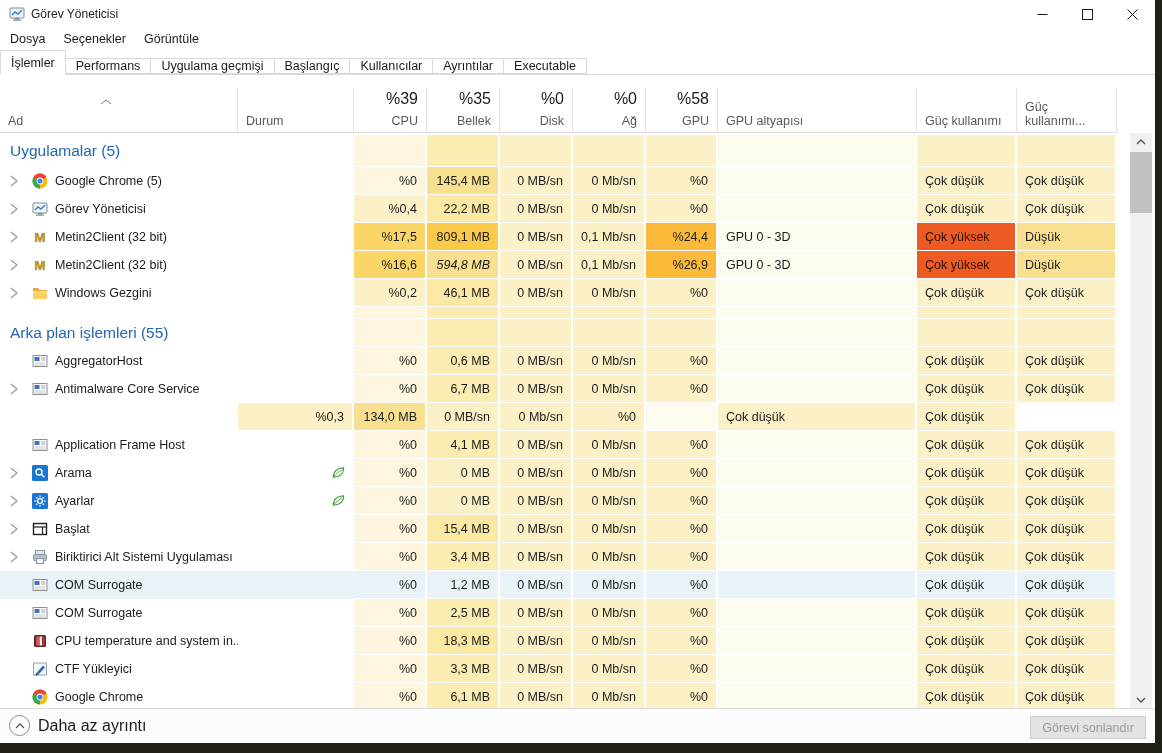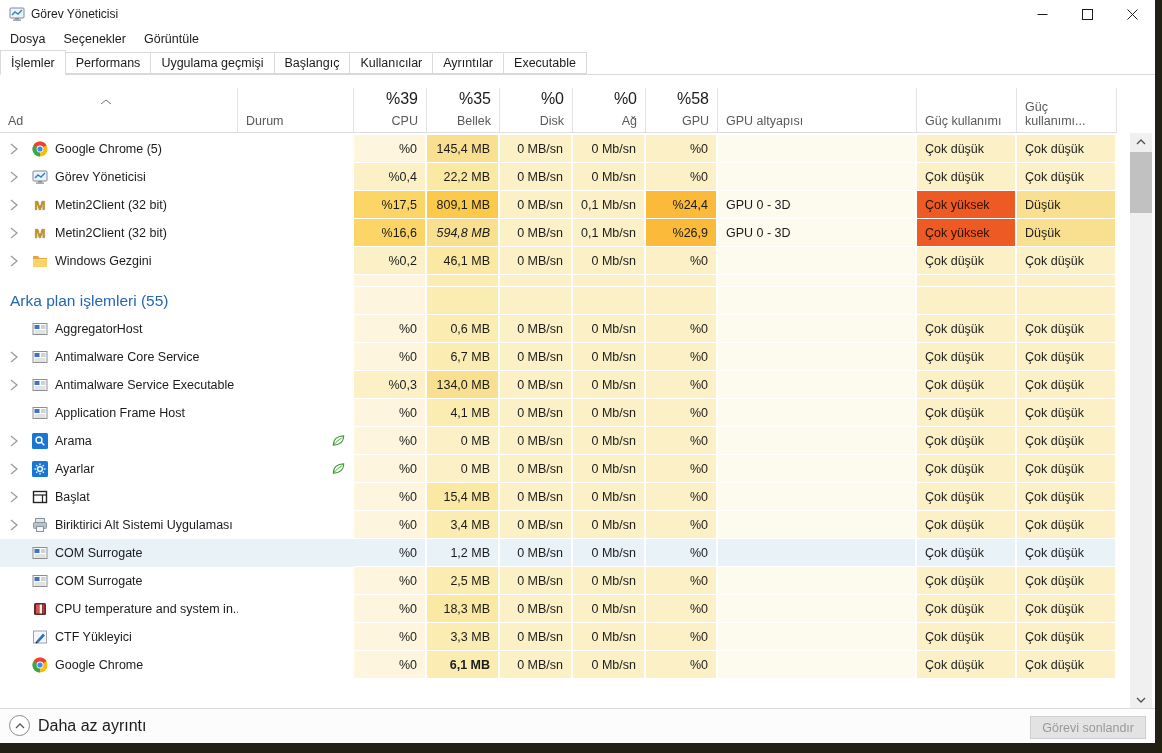--- a/index.html
+++ b/index.html
@@ -10,21 +10,21 @@
   .titlebar{position:absolute;left:0;top:0;width:1162px;height:28px;background:#fff;}
   .titlebar .appicon{position:absolute;left:9px;top:6px;width:16px;height:16px;}
   .titlebar .title{position:absolute;left:31px;top:7px;font-size:12px;}
   .wincontrols{position:absolute;right:7px;top:0;height:28px;display:flex;}
   .winbtn{width:45px;height:28px;display:flex;align-items:center;justify-content:center;background:#fff;border:none;padding:0;}
   
   .menubar{position:absolute;left:0;top:28px;width:1162px;height:22px;display:flex;align-items:center;padding-left:1px;}
   .menuitem{font-size:12.5px;padding:2px 9px;}
   
   .tabbar{position:absolute;left:0;top:50px;width:1155px;height:25px;display:flex;align-items:flex-end;border-bottom:1px solid #d9d9d9;}
-  .tab{height:22px;border:1px solid #d9d9d9;margin-right:-1px;padding:0 10px;font-size:12.5px;
+  .tab{height:16px;border:1px solid #d9d9d9;margin-right:-1px;padding:0 10px;font-size:12.5px;
        display:flex;align-items:center;background:#fff;}
   .tab.active{height:25px;border-bottom:1px solid #fff;margin-bottom:-1px;position:relative;z-index:2;}
   
   .grid{display:grid;grid-template-columns:238px 116px 73px 73px 73px 73px 72px 199px 100px 100px;}
   .colheader{position:absolute;left:0;top:88px;width:1117px;height:45px;border-bottom:1px solid #dcdcdc;}
   .hcell{border-right:1px solid #e3e3e3;position:relative;display:flex;flex-direction:column;justify-content:flex-end;padding:2px 8px 4px 8px;}
   .hcell .hlabel{font-size:12.5px;color:#595959;}
   .hcell.num{align-items:flex-end;justify-content:space-between;}
   .hcell.num .htotal{font-size:16px;color:#1b1b1b;}
   .sortchev{position:absolute;left:100px;top:3px;}
@@ -148,20 +148,32 @@
       </div>
       <div class="hcell">
         <span class="hlabel">Güç kullanımı</span>
       </div>
       <div class="hcell">
         <span class="hlabel">Güç kullanımı...</span>
       </div>
     </div>
 
   <div class="tbody" id="tbody">
+      <div class="grid secrow1">
+        <div class="seclabel" style="color: rgb(37, 102, 176);">Uygulamalar (5)</div>
+        <div class="dcell"></div>
+        <div class="vcell num" style="background: rgb(253, 245, 221);"></div>
+        <div class="vcell num" style="background: rgb(251, 236, 178);"></div>
+        <div class="vcell num" style="background: rgb(252, 240, 198);"></div>
+        <div class="vcell num" style="background: rgb(252, 240, 198);"></div>
+        <div class="vcell num" style="background: rgb(252, 240, 198);"></div>
+        <div class="vcell txt" style="background: rgb(253, 250, 238);"></div>
+        <div class="vcell txt" style="background: rgb(252, 240, 198);"></div>
+        <div class="vcell txt" style="background: rgb(252, 240, 198);"></div>
+      </div>
       <div class="grid row">
         <div class="ncell">
           <span class="chev">
             <svg width="8" height="12" viewBox="0 0 8 12">
               <path d="M1 1 L7 6 L1 11" stroke="#9b9b9b" fill="none" stroke-width="1.3"></path>
             </svg>
           </span>
           <span class="picon">
             <svg width="16" height="16" viewBox="0 0 16 16">
               <circle cx="8" cy="8" r="7.5" fill="#fbbc05"></circle>
@@ -353,38 +365,20 @@
         <div class="vcell num" style="background: rgb(253, 245, 221);">%0</div>
         <div class="vcell num" style="background: rgb(251, 236, 178);">6,7 MB</div>
         <div class="vcell num" style="background: rgb(252, 240, 198);">0 MB/sn</div>
         <div class="vcell num" style="background: rgb(252, 240, 198);">0 Mb/sn</div>
         <div class="vcell num" style="background: rgb(252, 240, 198);">%0</div>
         <div class="vcell txt" style="background: rgb(253, 250, 238);"></div>
         <div class="vcell txt" style="background: rgb(252, 240, 198);">Çok düşük</div>
         <div class="vcell txt" style="background: rgb(252, 240, 198);">Çok düşük</div>
       </div>
       <div class="grid row">
-        <div class="ncell">
-          <span class="chev">
-            <svg width="8" height="12" viewBox="0 0 8 12">
-              <path d="M1 1 L7 6 L1 11" stroke="#9b9b9b" fill="none" stroke-width="1.3"></path>
-            </svg>
-          </span>
-          <span class="picon">
-            <svg width="16" height="16" viewBox="0 0 16 16">
-              <rect x="1" y="2.5" width="14" height="11" fill="#fdfdfd" stroke="#8f8f8f"></rect>
-              <rect x="2.5" y="4" width="5" height="4" fill="#3f74c2"></rect>
-              <line x1="9" y1="5" x2="13.5" y2="5" stroke="#9aa7b5"></line>
-              <line x1="9" y1="7" x2="13.5" y2="7" stroke="#9aa7b5"></line>
-              <line x1="2.5" y1="10" x2="13.5" y2="10" stroke="#c3c9cf"></line>
-              <line x1="2.5" y1="12" x2="13.5" y2="12" stroke="#c3c9cf"></line>
-            </svg>
-          </span>
-          <span class="pname">Antimalware Service Executable</span>
-        </div>
         <div class="dcell"></div>
         <div class="vcell num" style="background: rgb(252, 240, 198);">%0,3</div>
         <div class="vcell num" style="background: rgb(249, 224, 144);">134,0 MB</div>
         <div class="vcell num" style="background: rgb(252, 240, 198);">0 MB/sn</div>
         <div class="vcell num" style="background: rgb(252, 240, 198);">0 Mb/sn</div>
         <div class="vcell num" style="background: rgb(252, 240, 198);">%0</div>
         <div class="vcell txt" style="background: rgb(253, 250, 238);"></div>
         <div class="vcell txt" style="background: rgb(252, 240, 198);">Çok düşük</div>
         <div class="vcell txt" style="background: rgb(252, 240, 198);">Çok düşük</div>
       </div>
@@ -640,21 +634,21 @@
               <path d="M8 8 L8 15.5 A7.5 7.5 0 0 1 1.5 4.2 Z" fill="#34a853"></path>
               <path d="M1.5 4.2 A7.5 7.5 0 0 1 14.5 4.2 L8 8 Z" fill="#ea4335"></path>
               <circle cx="8" cy="8" r="3.4" fill="#fff"></circle>
               <circle cx="8" cy="8" r="2.6" fill="#4285f4"></circle>
             </svg>
           </span>
           <span class="pname">Google Chrome</span>
         </div>
         <div class="dcell"></div>
         <div class="vcell num" style="background: rgb(253, 245, 221);">%0</div>
-        <div class="vcell num" style="background: rgb(251, 236, 178); font-weight: bold;">6,1 MB</div>
+        <div class="vcell num" style="background: rgb(251, 236, 178);">6,1 MB</div>
         <div class="vcell num" style="background: rgb(252, 240, 198);">0 MB/sn</div>
         <div class="vcell num" style="background: rgb(252, 240, 198);">0 Mb/sn</div>
         <div class="vcell num" style="background: rgb(252, 240, 198);">%0</div>
         <div class="vcell txt" style="background: rgb(253, 250, 238);"></div>
         <div class="vcell txt" style="background: rgb(252, 240, 198);">Çok düşük</div>
         <div class="vcell txt" style="background: rgb(252, 240, 198);">Çok düşük</div>
       </div>
     </div>
 
   <div class="vscroll">

